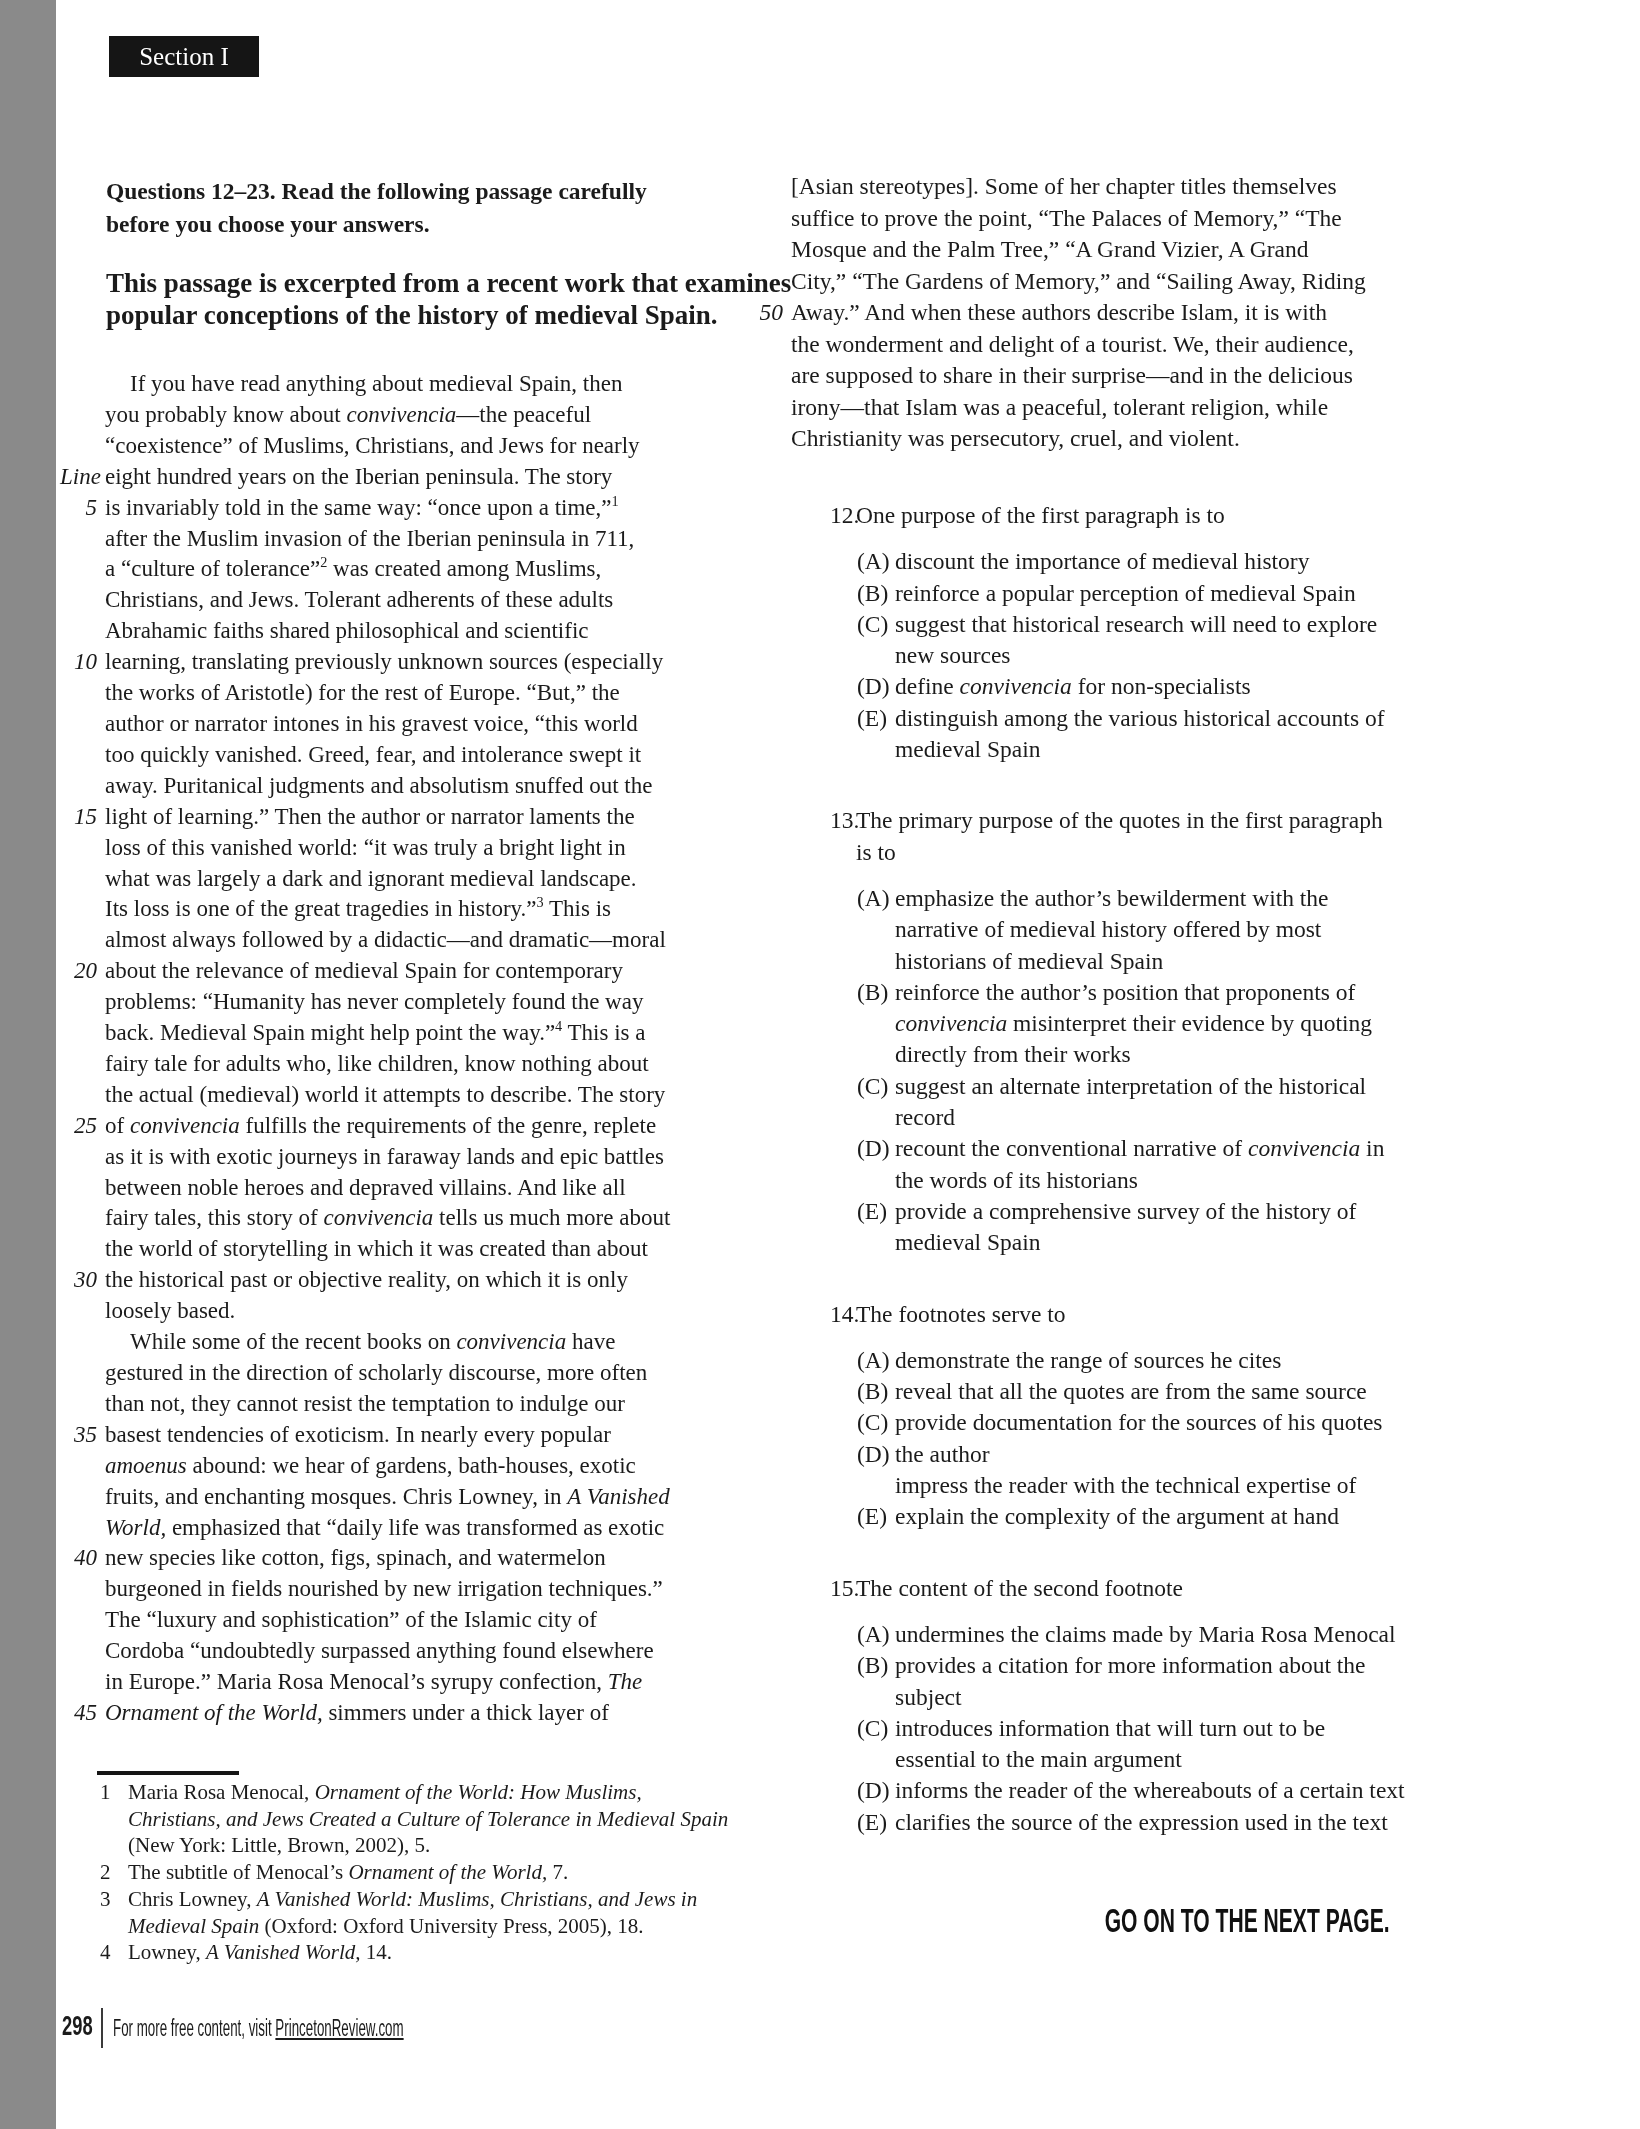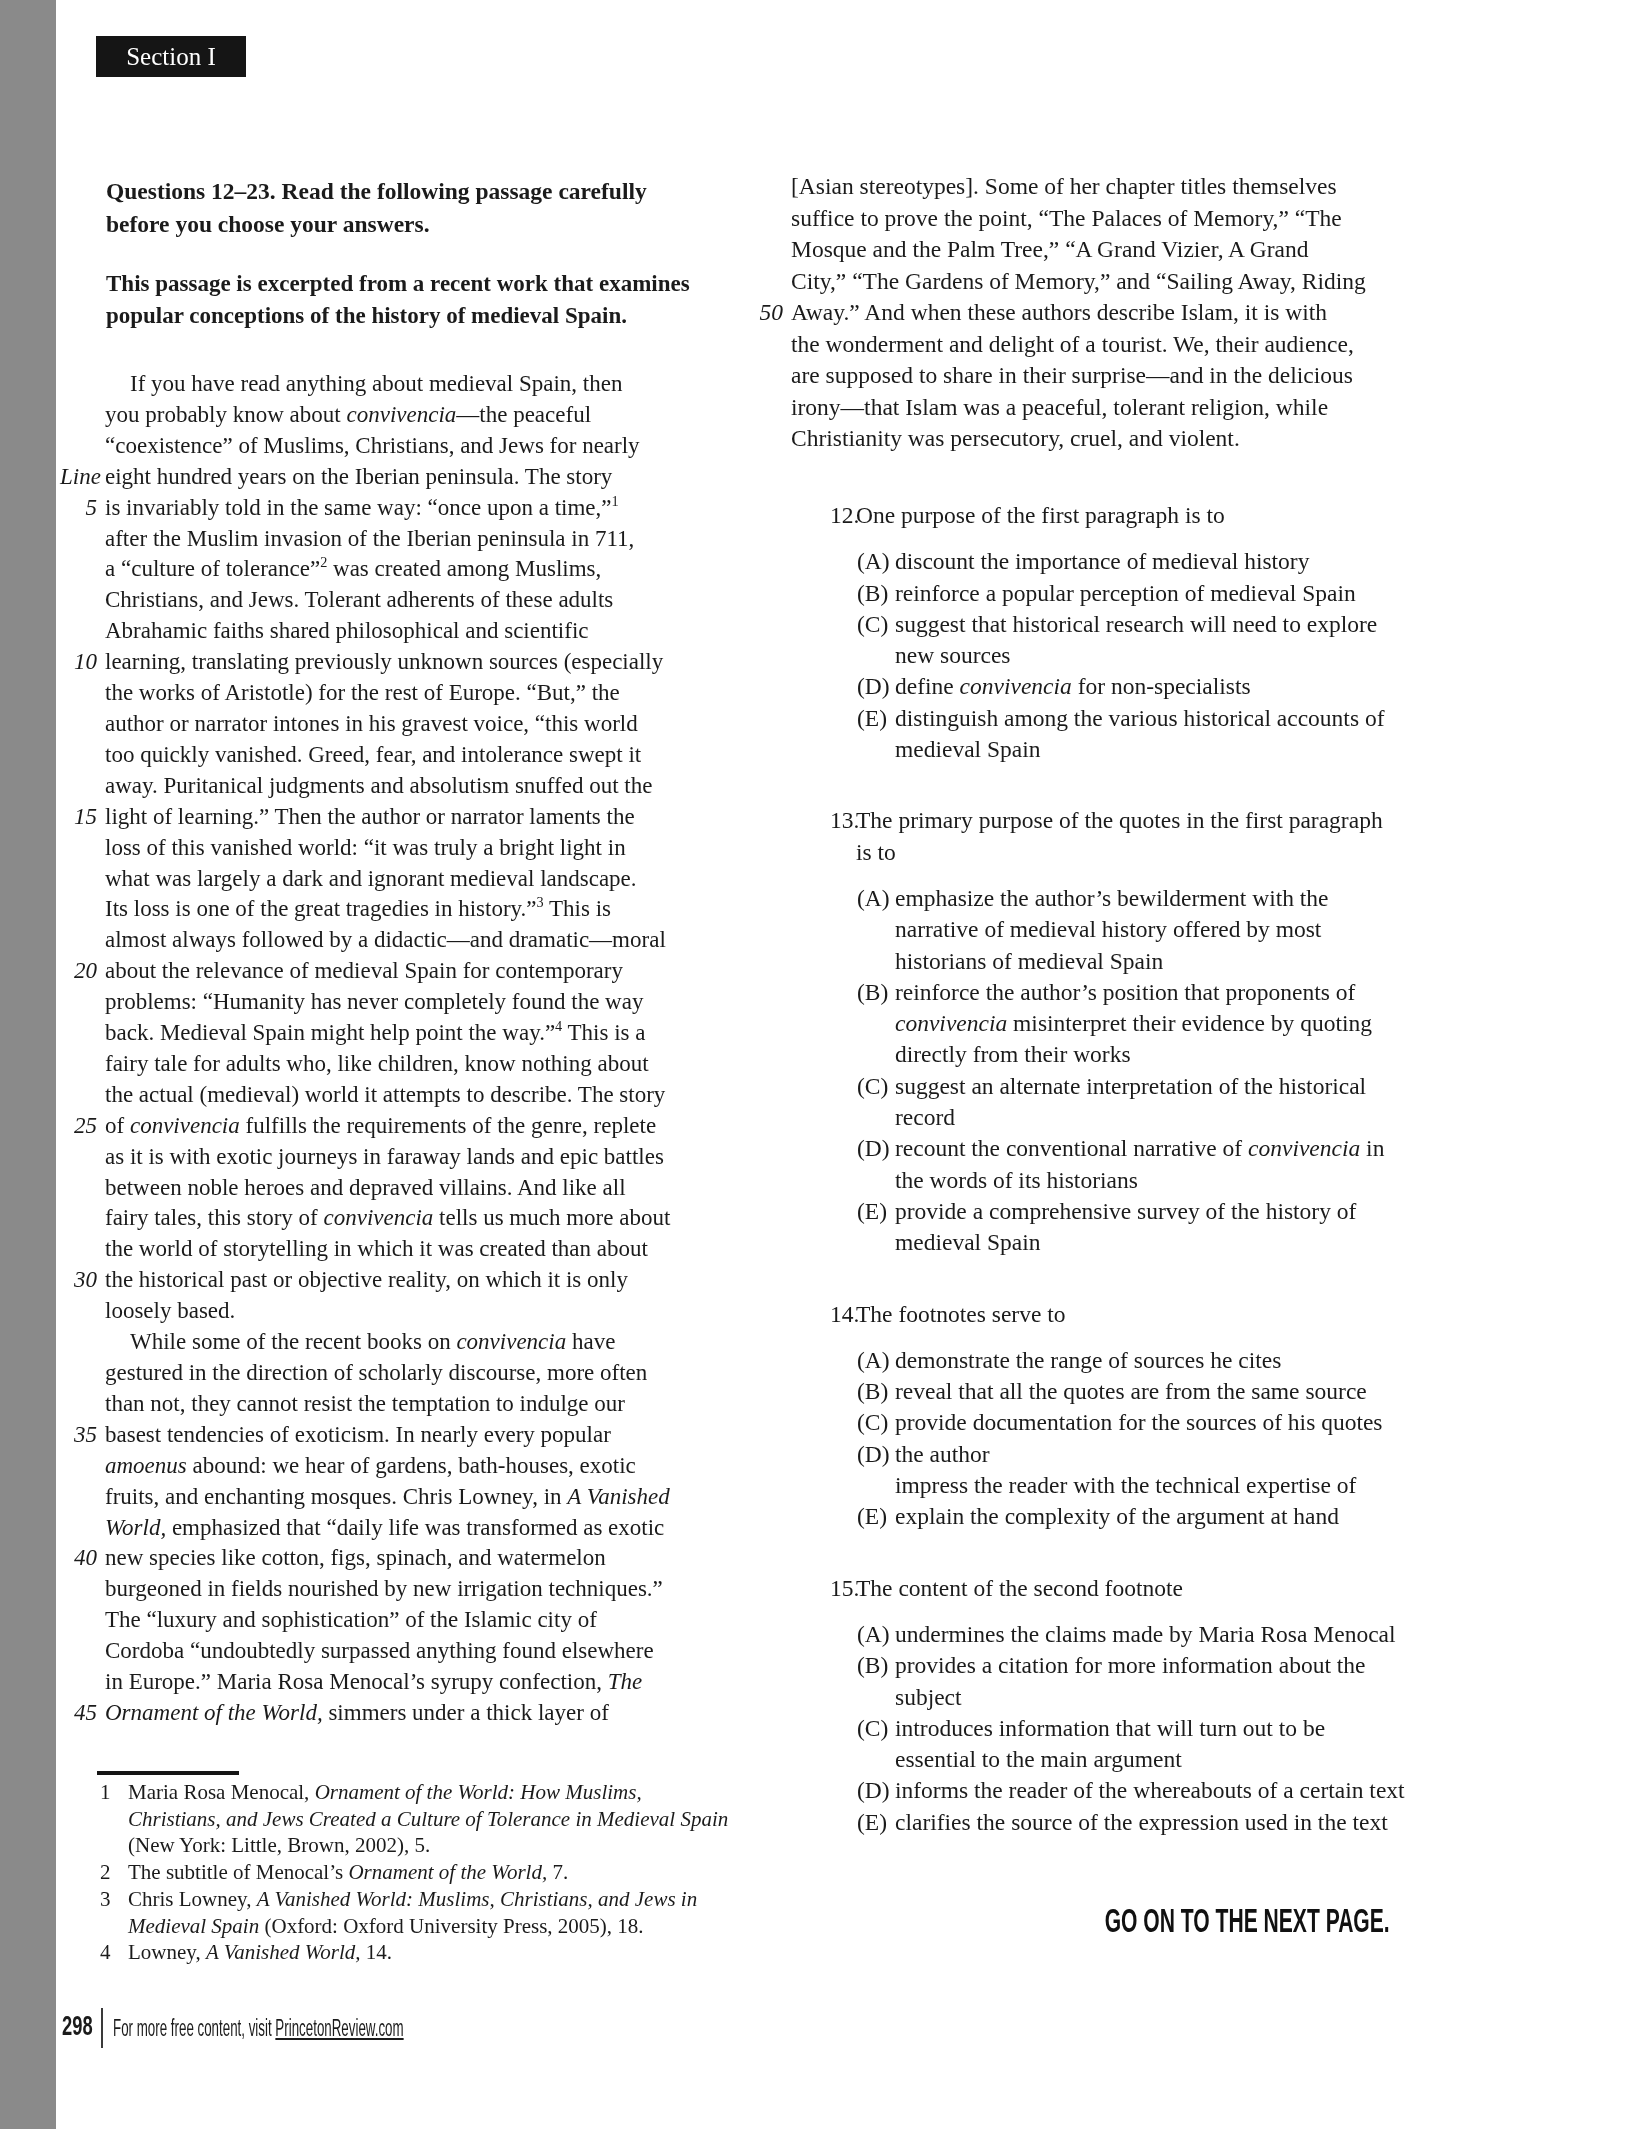--- a/index.html
+++ b/index.html
@@ -1,23 +1,23 @@
 <!DOCTYPE html>
 <html><head>
 <meta charset="utf-8">
 <style>
   html,body{margin:0;padding:0;background:#ffffff;}
   .page{position:relative;width:1640px;height:2129px;background:#ffffff;
         font-family:"Liberation Serif","DejaVu Serif",serif;color:#1b1b1b;overflow:hidden;}
   .leftbar{position:absolute;left:0;top:0;width:56px;height:2129px;background:#8a8a8a;}
-  .section-tab{position:absolute;left:96px;top:36px;width:150px;height:41px;background:#151515;
+  .section-tab{position:absolute;left:109px;top:36px;width:150px;height:41px;background:#151515;
         color:#ffffff;font-size:25px;display:flex;align-items:center;justify-content:center;}
   .instructions{position:absolute;left:106px;top:175px;font-weight:bold;font-size:23.5px;
         line-height:33px;white-space:nowrap;}
-  .preamble{position:absolute;left:106px;top:268px;font-weight:bold;font-size:23px;
+  .preamble{position:absolute;left:106px;top:268px;font-weight:bold;font-size:27px;
         line-height:31.5px;white-space:nowrap;}
   .passage-left{position:absolute;left:60px;top:369px;width:710px;font-size:23px;line-height:30.9px;}
   .passage-right{position:absolute;left:741px;top:171px;width:860px;font-size:23.5px;line-height:31.5px;}
   .pl-row{display:flex;}
   .pl-num{width:37px;flex:none;text-align:right;font-style:italic;}
   .pl-txt{margin-left:8px;white-space:nowrap;}
   .pl-txt.ind{text-indent:25px;}
   .passage-right .pl-num{width:42px;}
   .fnsep{position:absolute;left:97px;top:1771px;width:142px;height:4px;background:#151515;}
   .footnotes{position:absolute;left:60px;top:1779px;width:700px;font-size:21px;line-height:26.7px;}

